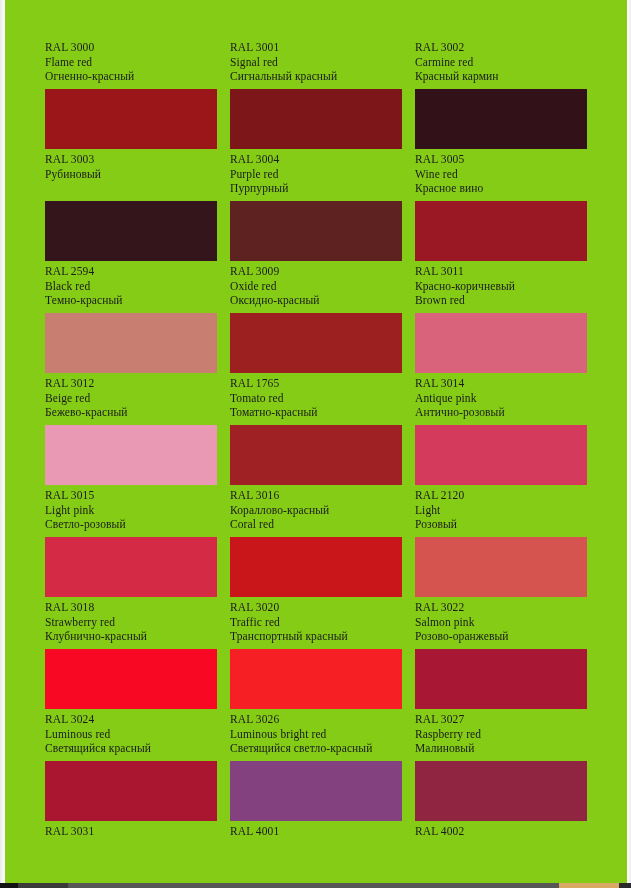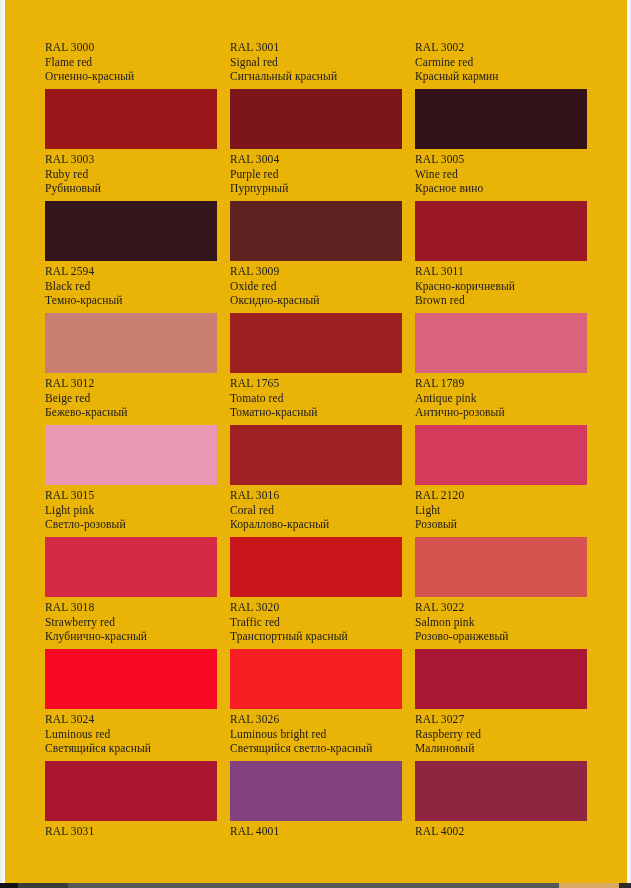--- a/index.html
+++ b/index.html
@@ -12,21 +12,21 @@
     height: 888px;
     background: #ffffff;
     font-family: "Liberation Serif", "DejaVu Serif", serif;
     overflow: hidden;
   }
 
   #page-root {
     position: relative;
     width: 631px;
     height: 888px;
-    background: #eab308;
+    background: #84cc16;
     box-sizing: border-box;
   }
 
   
   .page-edge-left {
     position: absolute;
     left: 0;
     top: 0;
     width: 5px;
     height: 100%;
@@ -137,21 +137,20 @@
           <div class="labels">
             <div class="label-line">RAL 3002</div>
             <div class="label-line">Carmine red</div>
             <div class="label-line">Красный кармин</div>
           </div>
           <div class="swatch" style="background: rgb(50, 18, 24);"></div>
         </div>
         <div class="cell">
           <div class="labels">
             <div class="label-line">RAL 3003</div>
-            <div class="label-line">Ruby red</div>
             <div class="label-line">Рубиновый</div>
           </div>
           <div class="swatch" style="background: rgb(52, 21, 27);"></div>
         </div>
         <div class="cell">
           <div class="labels">
             <div class="label-line">RAL 3004</div>
             <div class="label-line">Purple red</div>
             <div class="label-line">Пурпурный</div>
           </div>
@@ -200,39 +199,39 @@
         <div class="cell">
           <div class="labels">
             <div class="label-line">RAL 1765</div>
             <div class="label-line">Tomato red</div>
             <div class="label-line">Томатно-красный</div>
           </div>
           <div class="swatch" style="background: rgb(159, 33, 36);"></div>
         </div>
         <div class="cell">
           <div class="labels">
-            <div class="label-line">RAL 1789</div>
+            <div class="label-line">RAL 3014</div>
             <div class="label-line">Antique pink</div>
             <div class="label-line">Антично-розовый</div>
           </div>
           <div class="swatch" style="background: rgb(212, 58, 92);"></div>
         </div>
         <div class="cell">
           <div class="labels">
             <div class="label-line">RAL 3015</div>
             <div class="label-line">Light pink</div>
             <div class="label-line">Светло-розовый</div>
           </div>
           <div class="swatch" style="background: rgb(212, 42, 70);"></div>
         </div>
         <div class="cell">
           <div class="labels">
             <div class="label-line">RAL 3016</div>
+            <div class="label-line">Кораллово-красный</div>
             <div class="label-line">Coral red</div>
-            <div class="label-line">Кораллово-красный</div>
           </div>
           <div class="swatch" style="background: rgb(200, 22, 27);"></div>
         </div>
         <div class="cell">
           <div class="labels">
             <div class="label-line">RAL 2120</div>
             <div class="label-line">Light</div>
             <div class="label-line">Розовый</div>
           </div>
           <div class="swatch" style="background: rgb(213, 84, 80);"></div>

